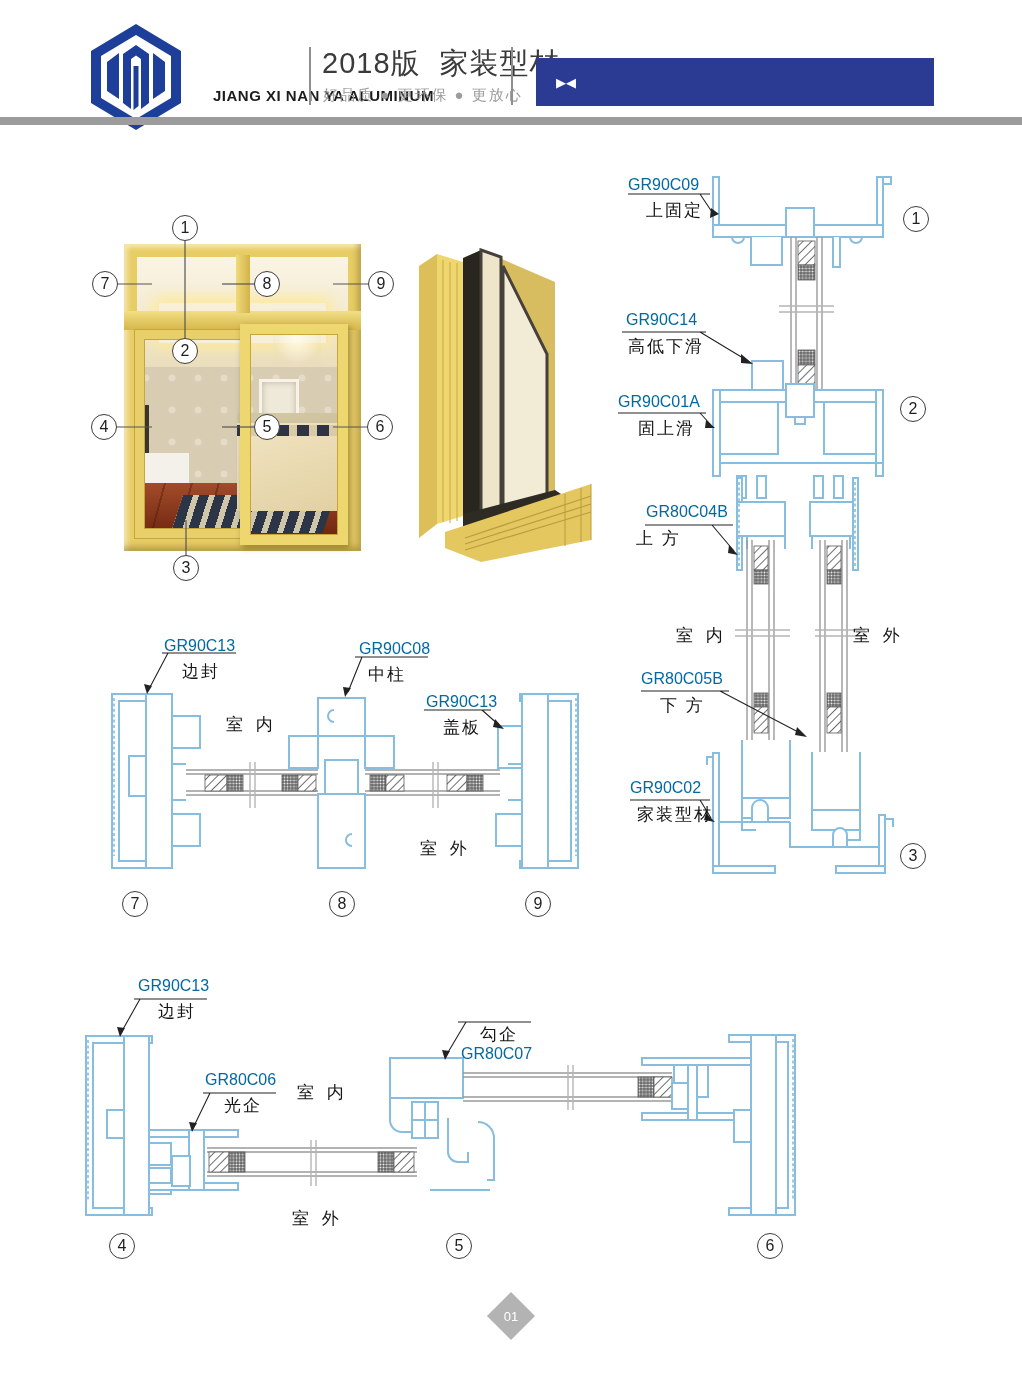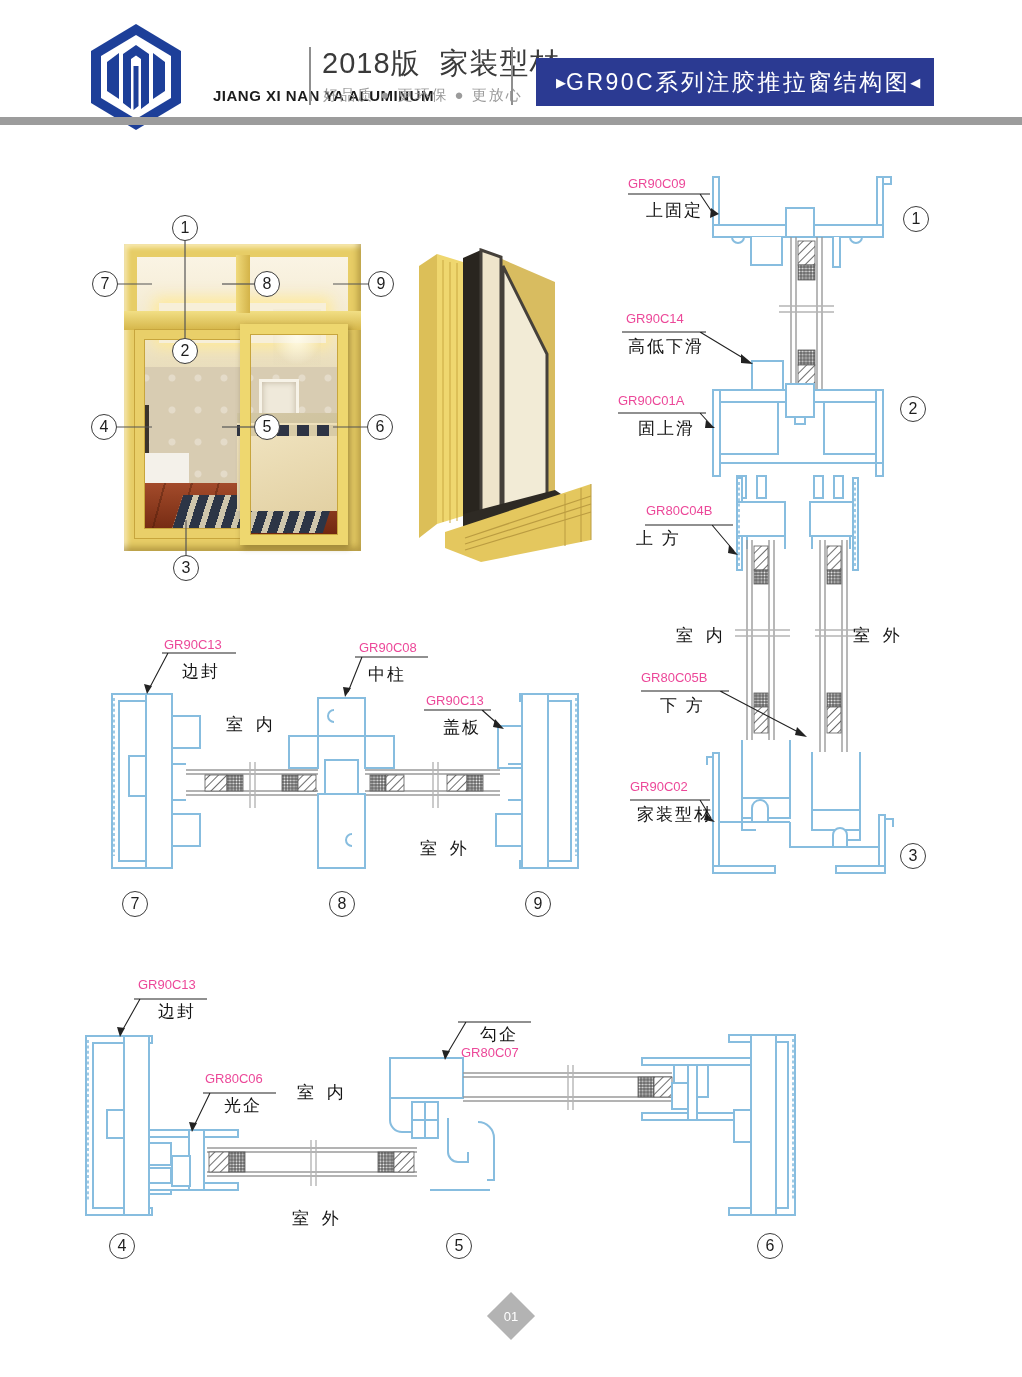--- a/index.html
+++ b/index.html
@@ -14,21 +14,21 @@
   .edition{font-size:29px;color:#3a3a3a;letter-spacing:1px;word-spacing:10px;white-space:nowrap;}
   .slogan{font-size:15px;color:#9b9b9b;letter-spacing:2px;white-space:nowrap;}
   .banner{left:536px;top:58px;width:398px;height:48px;background:#2b3a92;display:flex;align-items:center;color:#fff;}
   .banner .arr{font-size:13px;line-height:1;}
   .banner .arr.l{margin-left:20px;}
   .banner .arr.r{margin-right:20px;}
   .banner .ttl{flex:1;text-align:center;font-size:23px;letter-spacing:2.5px;white-space:nowrap;}
   .graybar{left:0;top:117px;width:1022px;height:8px;background:#9c9c9c;}
 
   
-  .code-label{font-size:13px;color:#ec4899;white-space:nowrap;}
+  .code-label{font-size:16px;color:#0369a1;white-space:nowrap;}
   .cn-label{font-size:17px;color:#141414;letter-spacing:2px;white-space:nowrap;}
   .zone{font-size:17px;color:#141414;letter-spacing:4px;white-space:nowrap;}
   .callout{width:26px;height:26px;border:1.5px solid #3c3c3c;border-radius:50%;background:#fff;
            display:flex;align-items:center;justify-content:center;font-size:16px;color:#1e1e1e;
            transform:translate(-50%,-50%);box-sizing:border-box;}
 
   
   .win{left:124px;top:244px;width:237px;height:307px;background:#e7cd66;
        box-shadow:inset -3px -4px 6px rgba(120,90,20,.45), inset 3px 3px 5px rgba(255,246,205,.85);}
   .scene{position:absolute;left:13px;top:13px;right:13px;bottom:13px;background:#efe6cc;overflow:hidden;}
@@ -80,21 +80,20 @@
     <polygon points="37,32 50,23 63,32 63,81 55,87 55,37 50,33.5 45,37 45,87 37,81" fill="#1d3f99"></polygon>
     <polygon points="47.5,44 52.5,44 52.5,84 47.5,88" fill="#1d3f99"></polygon>
   </svg>
   <div class="abs brand-en" style="left:213px;top:87px">JIANG XI NAN YA ALUMINUM</div>
   <div class="abs vdiv" style="left:309px;top:47px"></div>
   <div class="abs edition" style="left:322px;top:44px">2018版 家装型材</div>
   <div class="abs slogan" style="left:323px;top:86px">好品质 ● 更环保 ● 更放心</div>
   <div class="abs vdiv" style="left:511px;top:47px"></div>
   <div class="abs banner">
     <span class="arr l">▶</span>
-    <span class="ttl">GR90C系列注胶推拉窗结构图</span>
     <span class="arr r">◀</span>
   </div>
   <div class="abs graybar"></div>
 
   <div class="abs win">
     <div class="scene">
       <div class="ceil"></div>
       <div class="cove"></div>
       <div class="chand"></div>
       <div class="wallp"></div>

